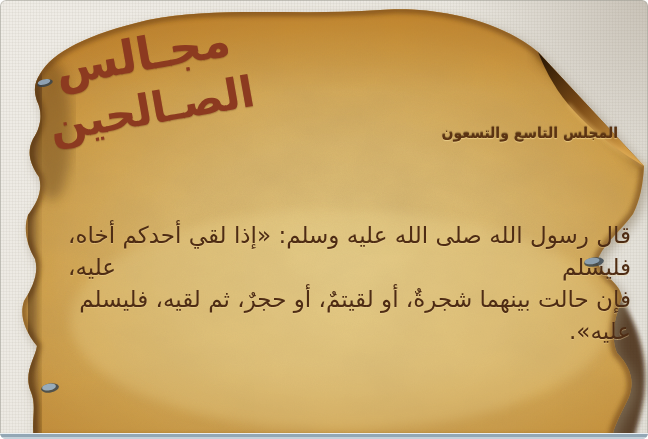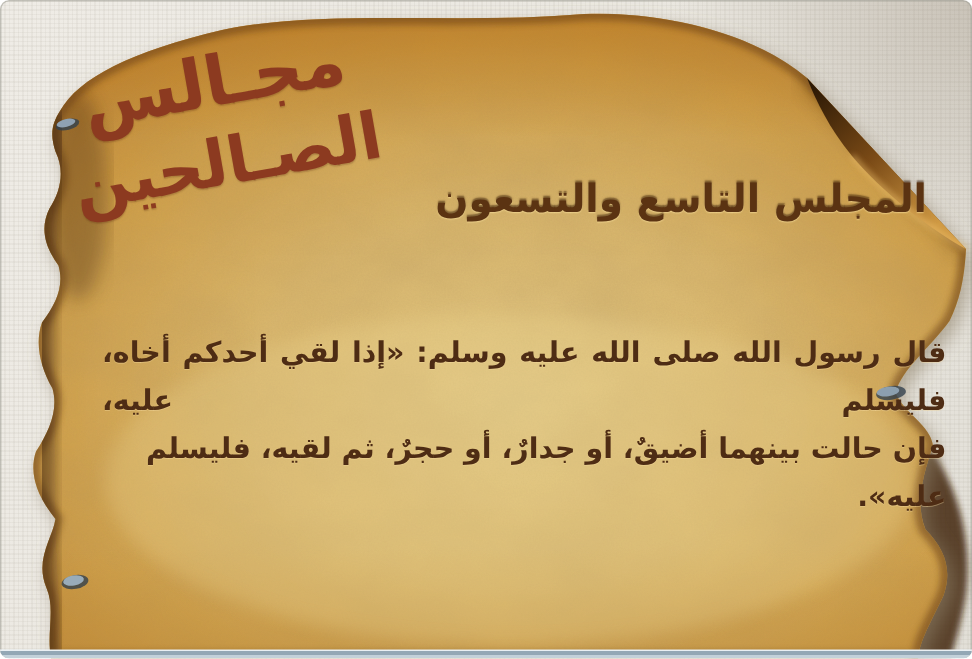--- a/index.html
+++ b/index.html
@@ -31,32 +31,32 @@
     text-shadow:0 1px 1px rgba(80,30,10,0.25);
     pointer-events:none;
   }
   .logo .w1{font-size:46px;font-weight:bold;line-height:56px;}
   .logo .w2{font-size:43px;font-weight:bold;line-height:54px;}
 
   
   .session{
     position:absolute;right:30px;top:118px;
     direction:rtl;
-    font-size:26px;font-weight:bold;line-height:30px;
+    font-size:14px;font-weight:bold;line-height:30px;
     color:var(--session_text,#5b3312);
     text-shadow:0 -1px 1px rgba(56,29,7,0.55), 0 1px 1px rgba(250,226,160,0.6);
     margin-left:47px;
   }
 
   
   .hadiths{
     position:absolute;right:17px;top:219px;width:563px;
     direction:rtl;
     color:var(--body_text,#4e2c14);
-    font-size:19px;font-weight:bold;
+    font-size:23px;font-weight:normal;
     text-shadow:0 1px 0 rgba(245,219,160,0.38);
   }
   .hadith{margin:0 0 14px 0;line-height:32px;}
   .hl{display:block;text-align:right;}
   .hl.just{text-align:justify;text-align-last:justify;}
 
   
   .bottom-bar{
     position:absolute;left:0;right:0;bottom:0;height:6px;
     background:linear-gradient(180deg,#e9eff3 0 1px,var(--frame_bottom,#93a7b5) 1px 4px,#c3d1da 4px 6px);
@@ -169,19 +169,19 @@
   <div class="logo">
     <div class="w1">مجـالس</div>
     <div class="w2">الصـالحين</div>
   </div>
 
   <div class="session">المجلس التاسع والتسعون</div>
 
   <div class="hadiths">
     <p class="hadith">
       <span class="hl just">قال رسول الله صلى الله عليه وسلم: «إذا لقي أحدكم أخاه، فليسلم عليه،</span>
-      <span class="hl">فإن حالت بينهما أضيقٌ، أو جدارٌ، أو حجرٌ، ثم لقيه، فليسلم عليه».</span>
+      <span class="hl">فإن حالت بينهما شجرةٌ، أو لقيتمٌ، أو حجرٌ، ثم لقيه، فليسلم عليه».</span>
     </p>
 
   </div>
 
   <div class="bottom-bar"></div>
 </div>
 
 </body></html>

